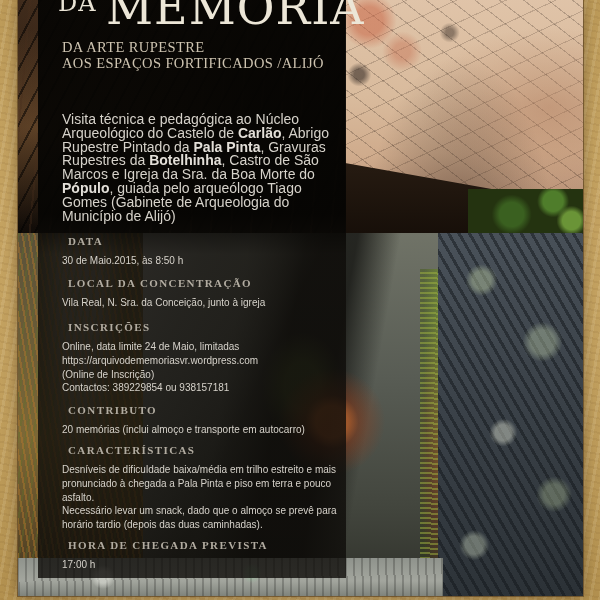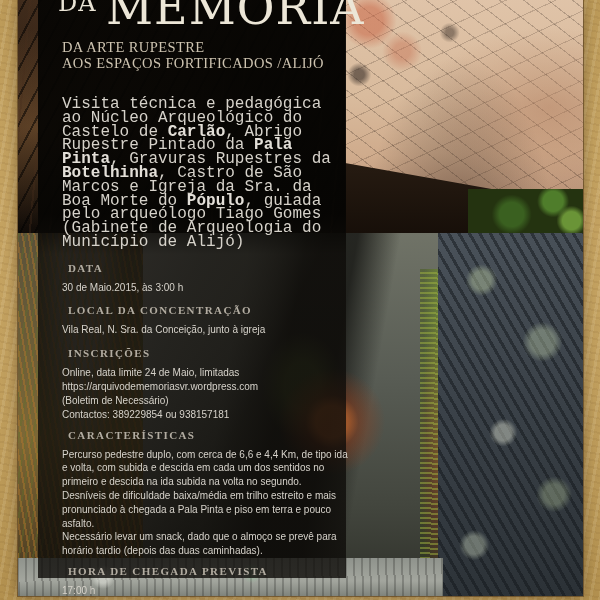--- a/index.html
+++ b/index.html
@@ -99,21 +99,21 @@
     background:linear-gradient(180deg, rgba(6,5,3,.94) 0%, rgba(6,5,3,.94) 37%, rgba(14,12,9,.80) 44%, rgba(14,12,9,.80) 100%);
   }
   
   .title-prefix{position:absolute;left:40px;top:-9px;z-index:4;
     font-family:"DejaVu Serif",serif;font-size:24px;line-height:1;color:#e9e3d4;letter-spacing:1px;}
   .title-main{position:absolute;left:88px;top:-15px;z-index:4;
     font-family:"DejaVu Serif",serif;font-size:46px;line-height:1;color:#ece6d7;letter-spacing:1px;}
   .content{position:absolute;left:44px;top:0;width:286px;z-index:4;color:#d8d4cc;}
   .subtitle{margin-top:39px;font-family:"Liberation Serif",serif;font-size:14.5px;line-height:16px;
     letter-spacing:.4px;color:#cdc3b0;}
-  .intro{margin-top:27px;font-size:16px;line-height:13.8px;color:#d6d2ca;font-family:Liberation Mono, monospace;}
+  .intro{margin-top:42px;font-size:14px;line-height:13.8px;color:#d6d2ca;}
   .intro b{font-weight:700;color:#e3dfd8;}
   .sec{margin-top:9px;}
   .sec-data{margin-top:11px;}
   .sec-local{margin-top:8px;}
   .sec-inscricoes{margin-top:10px;}
   .sec-contributo{margin-top:8px;}
   .sec-caracteristicas{margin-top:6px;}
   .sec-hora{margin-top:3px;}
   .sec h3{margin:6px;font-family:"Liberation Serif",serif;font-weight:700;font-size:11px;line-height:14px;
     letter-spacing:1.4px;color:#b2aca1;}
@@ -144,40 +144,43 @@
 
     <div class="subtitle">
       <div>DA ARTE RUPESTRE</div>
       <div>AOS ESPAÇOS FORTIFICADOS /ALIJÓ</div>
     </div>
 
     <div class="intro"><span>Visita técnica e pedagógica ao Núcleo Arqueológico do Castelo de </span><b>Carlão</b><span>, Abrigo Rupestre Pintado da </span><b>Pala Pinta</b><span>, Gravuras Rupestres da </span><b>Botelhinha</b><span>, Castro de São Marcos e Igreja da Sra. da Boa Morte do </span><b>Pópulo</b><span>, guiada pelo arqueólogo Tiago Gomes (Gabinete de Arqueologia do Município de Alijó)</span></div>
 
     <div class="sec sec-data">
       <h3>DATA</h3>
-      <div class="body">30 de Maio.2015, às 3:00 h</div>
+      <div class="body">30 de Maio.2015, às 8:50 h</div>
     </div>
 
     <div class="sec sec-local">
       <h3>LOCAL DA CONCENTRAÇÃO</h3>
       <div class="body">Vila Real, N. Sra. da Conceição, junto à igreja</div>
     </div>
 
     <div class="sec sec-inscricoes">
       <h3>INSCRIÇÕES</h3>
       <div class="body">Online, data limite 24 de Maio, limitadas</div>
       <div class="body">https://arquivodememoriasvr.wordpress.com</div>
-      <div class="body">(Boletim de Necessário)</div>
+      <div class="body">(Online de Inscrição)</div>
       <div class="body">Contactos: 389229854 ou 938157181</div>
     </div>
 
+    <div class="sec sec-contributo">
+      <h3>CONTRIBUTO</h3>
+      <div class="body">20 memórias (inclui almoço e transporte em autocarro)</div>
+    </div>
 
     <div class="sec sec-caracteristicas">
       <h3>CARACTERÍSTICAS</h3>
-      <p>Percurso pedestre duplo, com cerca de 6,6 e 4,4 Km, de tipo ida e volta, com subida e descida em cada um dos sentidos no primeiro e descida na ida subida na volta no segundo.</p>
       <p>Desníveis de dificuldade baixa/média em trilho estreito e mais pronunciado à chegada a Pala Pinta e piso em terra e pouco asfalto.</p>
       <p>Necessário levar um snack, dado que o almoço se prevê para horário tardio (depois das duas caminhadas).</p>
     </div>
 
     <div class="sec sec-hora">
       <h3>HORA DE CHEGADA PREVISTA</h3>
       <div class="body">17:00 h</div>
     </div>
 
   </div>

